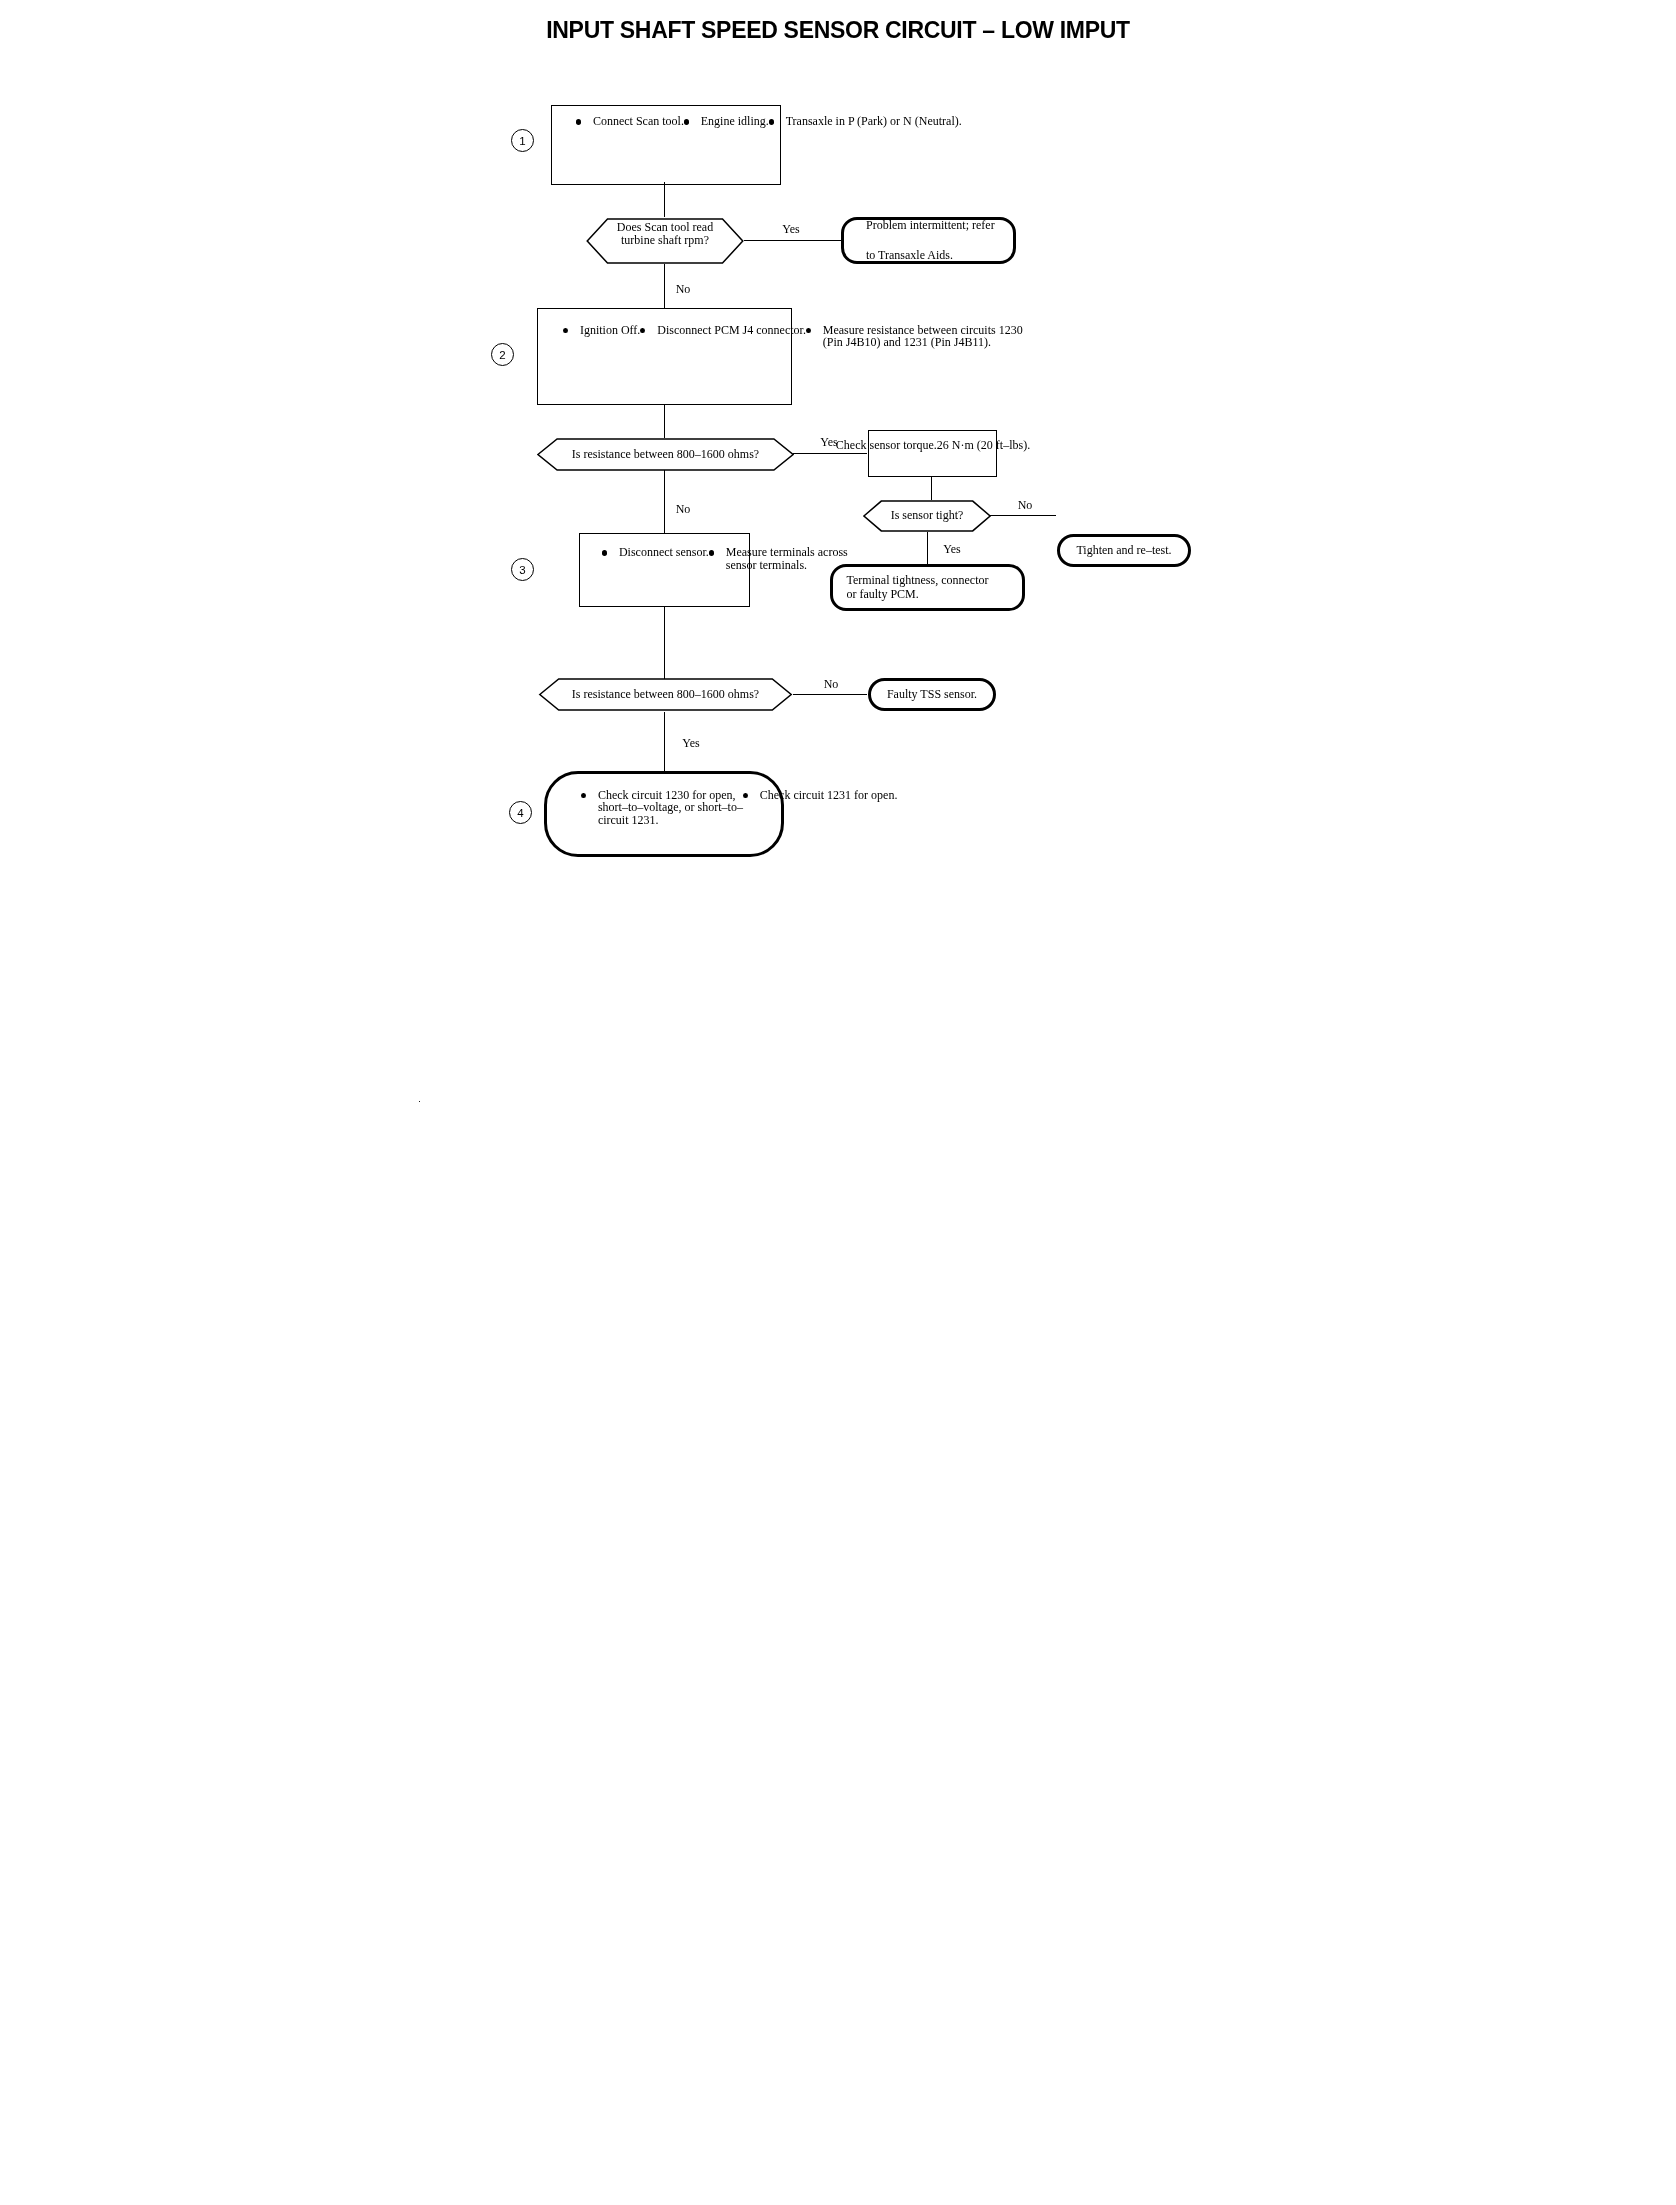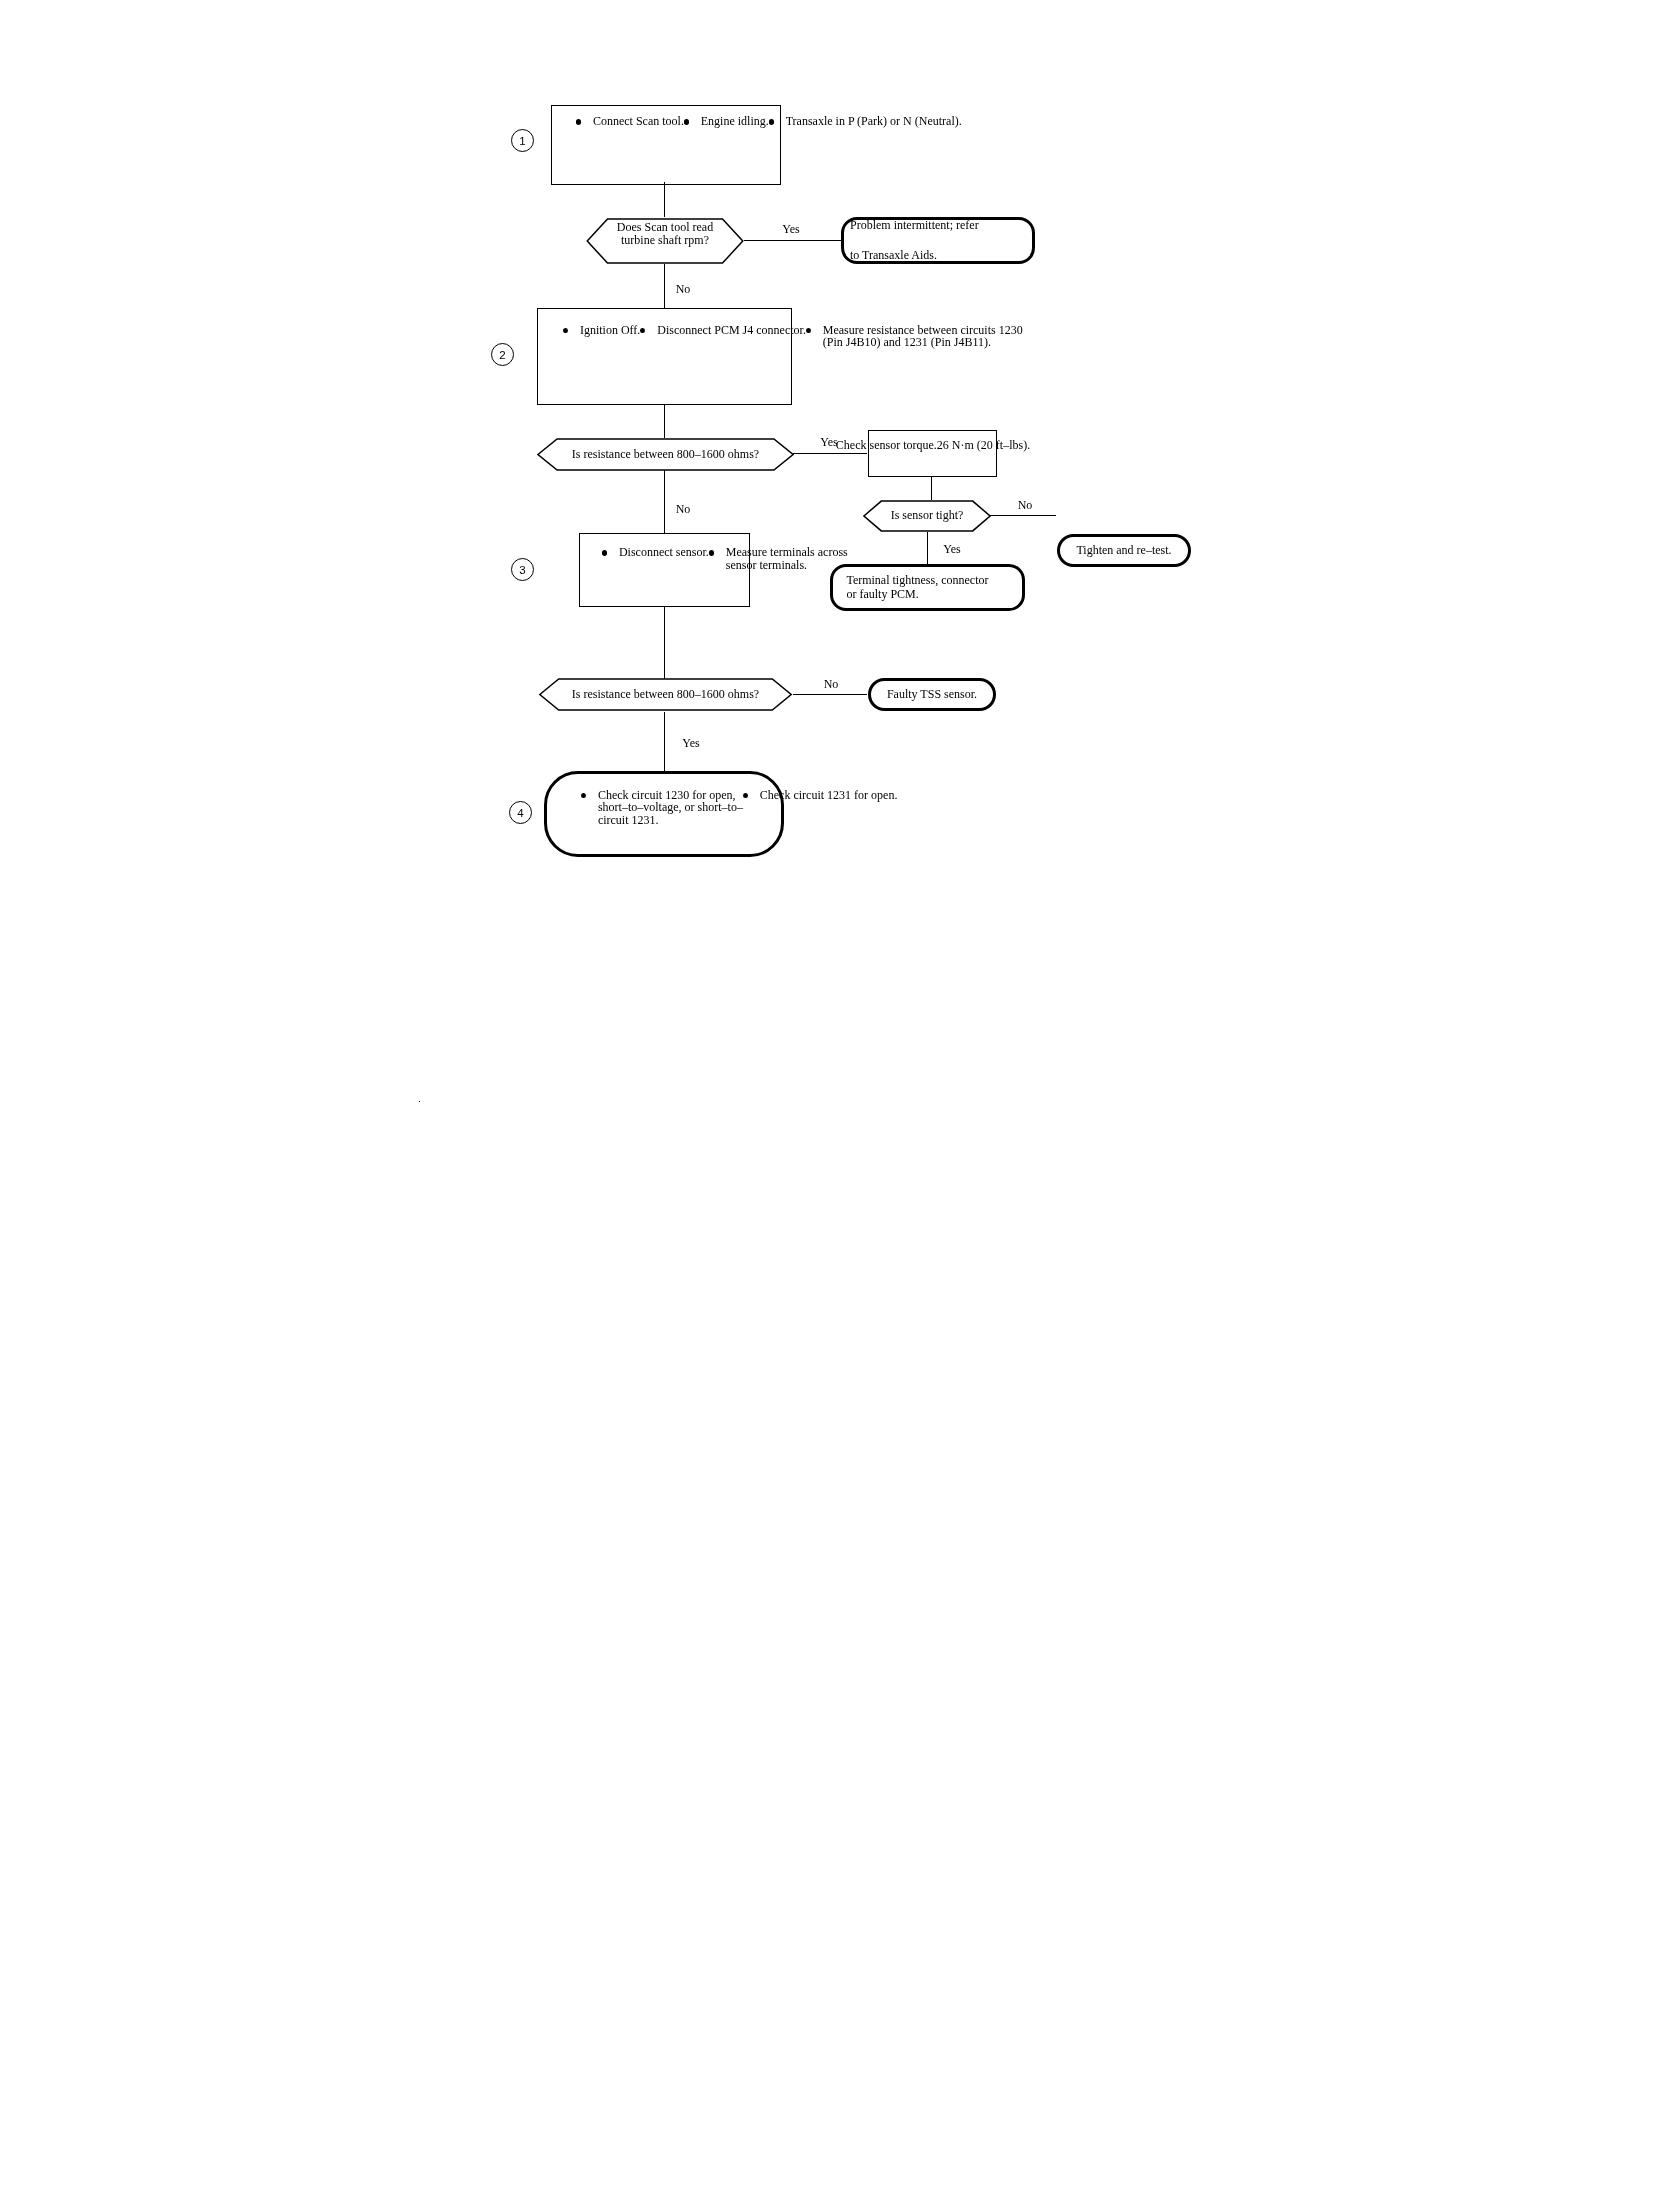--- a/index.html
+++ b/index.html
@@ -75,20 +75,21 @@
     transform:translate(-50%,-50%);
     white-space:nowrap;
   }
   .artifact{position:absolute;left:0;bottom:0.6px;width:1.2px;height:1.8px;background:#1a1a1a;}
 </style>
 </head>
 <body>
 
 <div class="page">
 
+  <div class="title">INPUT SHAFT SPEED SENSOR CIRCUIT – LOW IMPUT</div>
 
   <div class="circle" style="left:92px;top:129px;">
     <span>1</span>
   </div>
 
   <div class="rbox" style="left:132px;top:105px;width:230px;height:80px;padding:9px 3.6px 9px 24px;">
     <div class="bullet-row">
       <span class="dot"></span>
       <div class="blines">
           <div class="bline">Connect Scan tool.</div>
@@ -116,21 +117,21 @@
     </svg>
     <div class="qtext">
       <div class="qline">Does Scan tool read</div>
       <div class="qline">turbine shaft rpm?</div>
     </div>
   </div>
 
   <div class="lbl" style="left:372px;top:229px;">Yes</div>
   <div class="hline" style="left:325px;top:240px;width:98px;"></div>
 
-  <div class="result" style="left:422px;top:217px;width:194px;height:47px;border-radius:16px;padding-left:6px;gap:16px;">
+  <div class="result" style="left:422px;top:217px;width:175px;height:47px;border-radius:16px;padding-left:22px;gap:16px;">
     <div class="rline">Problem intermittent; refer</div>
     <div class="rline">to Transaxle Aids.</div>
   </div>
 
   <div class="lbl" style="left:264px;top:289px;">No</div>
   <div class="vline" style="left:245px;top:264px;height:44px;"></div>
 
   <div class="circle" style="left:72px;top:343px;">
     <span>2</span>
   </div>

